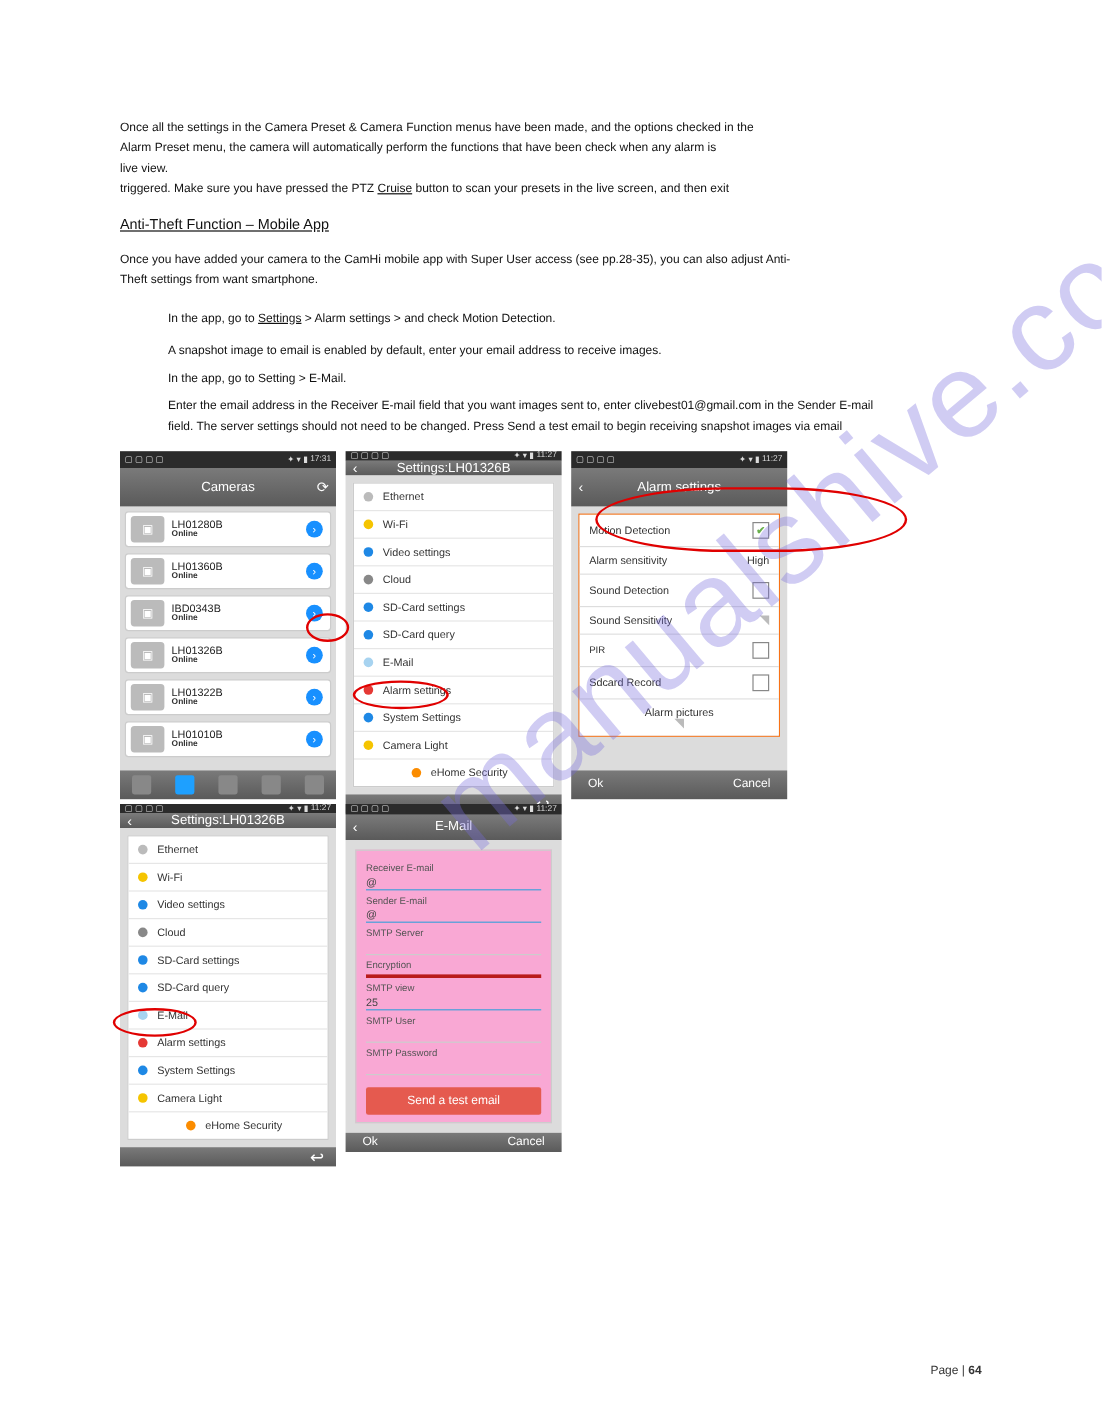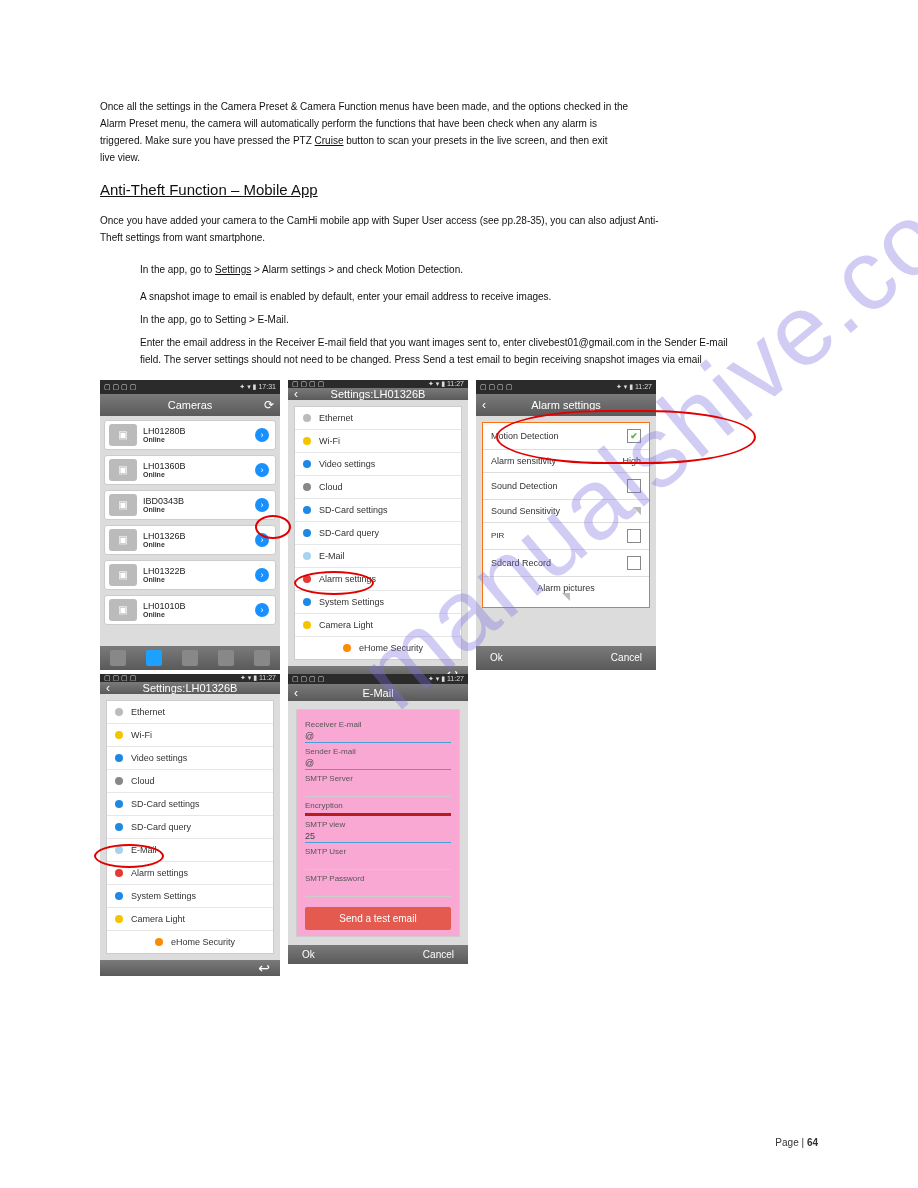--- a/index.html
+++ b/index.html
@@ -16,21 +16,21 @@
 
   .screens-row { display: flex; gap: 8px; margin-top: 0; }
   .screens-row.secondary { margin-top: 4px; }
 
   .phone { width: 180px; background: #f7f7f7; font-size: 9px; display: flex; flex-direction: column; position: relative; }
 
   .statusbar { height: 14px; background: #2b2b2b; color: #ddd; font-size: 7px; display: flex; align-items: center; justify-content: space-between; padding: 0 4px; }
   .sb-left { display:flex; gap:2px; }
   .sb-right { display:flex; gap:2px; align-items:center; }
 
-  .titlebar { height: 22px; background: linear-gradient(#7a7a7a,#5a5a5a); color: #fff; display: flex; align-items: center; justify-content: center; font-size: 11px; position: relative; }
+  .titlebar { height: 32px; background: linear-gradient(#7a7a7a,#5a5a5a); color: #fff; display: flex; align-items: center; justify-content: center; font-size: 11px; position: relative; }
   .titlebar .refresh { position:absolute; right:6px; font-size:12px; }
   .titlebar .back { position:absolute; left:6px; font-size:12px; }
 
   
   .cam-list { background:#dcdcdc; padding:4px 4px 0 4px; flex:1; }
   .cam-row { background:#fff; border:1px solid #ccc; border-radius:3px; display:flex; align-items:center; padding:3px 4px; margin-bottom:5px; position:relative; }
   .cam-thumb { width:28px; height:22px; background:#bbb; border-radius:3px; margin-right:6px; display:flex; align-items:center; justify-content:center; color:#fff; font-size:10px; }
   .cam-name { font-size:9px; color:#222;text-align:right; }
   .cam-sub { font-size:7px; color:#333; font-weight:bold; }
   .cam-arrow { position:absolute; right:6px; width:14px; height:14px; border-radius:50%; background:#1890ff; color:#fff; display:flex; align-items:center; justify-content:center; font-size:9px; }
@@ -79,23 +79,23 @@
 </head>
 <body>
 
 <div class="watermark">manualshive.com</div>
 
 <div class="page">
 
   <div class="doctext">
     <p>Once all the settings in the Camera Preset &amp; Camera Function menus have been made, and the options checked in the</p>
     <p>Alarm Preset menu, the camera will automatically perform the functions that have been check when any alarm is</p>
+    <p>live view.</p>
     <p><span>triggered. Make sure you have pressed the PTZ</span> <span class="underline">Cruise</span> <span>button to scan your presets in the live screen, and then exit</span></p>
-    <p>live view.</p>
-    <p style="margin-top:16px;"><span class="underline" style="font-size:15px;">Anti-Theft Function – Mobile App</span></p>
+    <p style="margin-top:16px;"><span class="underline" style="font-size:12px;">Anti-Theft Function – Mobile App</span></p>
     <p style="margin-top:14px;">Once you have added your camera to the CamHi mobile app with Super User access (see pp.28-35), you can also adjust Anti-</p>
     <p>Theft settings from want smartphone.</p>
     <div class="indent1">
       <p style="margin-top:19px;"><span>In the app, go to</span> <span class="underline">Settings</span> <span>&gt; Alarm settings &gt; and check Motion Detection.</span></p>
       <p style="margin-top:14px;">A snapshot image to email is enabled by default, enter your email address to receive images.</p>
       <p style="margin-top:10px;">In the app, go to Setting &gt; E-Mail.</p>
       <p style="margin-top:10px;">Enter the email address in the Receiver E-mail field that you want images sent to, enter clivebest01@gmail.com in the Sender E-mail</p>
       <p>field. The server settings should not need to be changed. Press Send a test email to begin receiving snapshot images via email</p>
     </div>
   </div>

